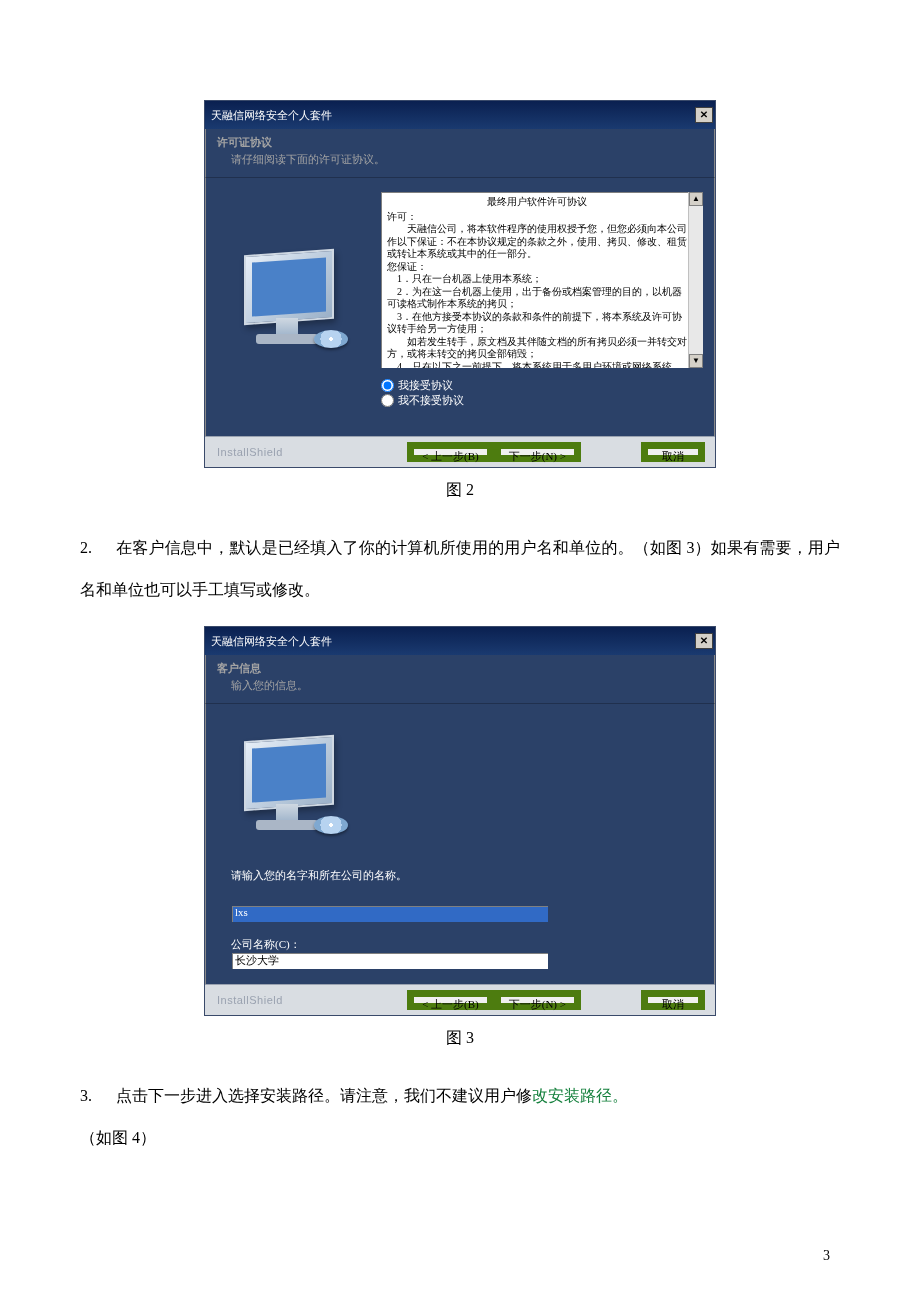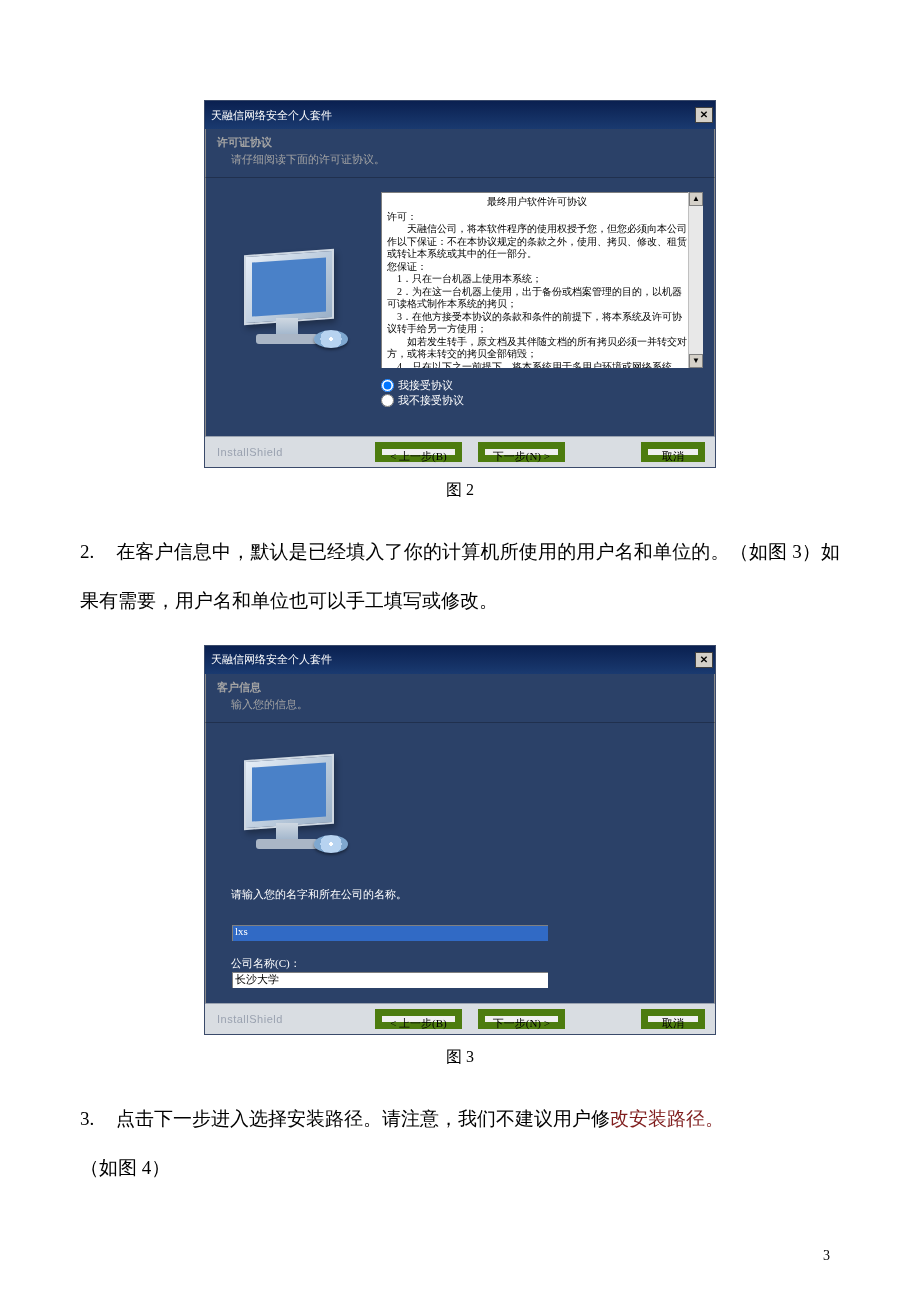--- a/index.html
+++ b/index.html
@@ -107,21 +107,21 @@
   .radio-row input { margin: 0; }
 
   
   .dlg-footer {
     height: 30px;
     background: #d9dde2;
     border-top: 1px solid #9aa2b0;
     display: flex;
     align-items: center;
     justify-content: flex-end;
-    gap: 16px;
+    gap: 0;
     padding: 0 10px 0 12px;
   }
   .brand {
     margin-right: auto;
     font-family: Arial, sans-serif;
     font-size: 11px;
     color: #9aa2b0;
     letter-spacing: .5px;
   }
   .wiz-btn {
@@ -188,29 +188,29 @@
   }
   .form-input.sel { background:#316ac5; color:#fff; }
 
   
   .caption {
     text-align: center;
     font-size: 16px;
     margin: 12px 0 26px;
   }
   .body-para {
-    font-size: 19px;
+    font-size: 16px;
     line-height: 2.6;
     text-align: justify;
   }
   .body-para .num {
     display:inline-block;
     width: 36px;
   }
-  .red { color: #7f1d1d; }
+  .red { color: #15803d; }
 
   .page-num {
     position: absolute;
     bottom: 38px;
     right: 90px;
     font-family: "Times New Roman", serif;
     font-size: 14px;
   }
 </style>
 </head>

